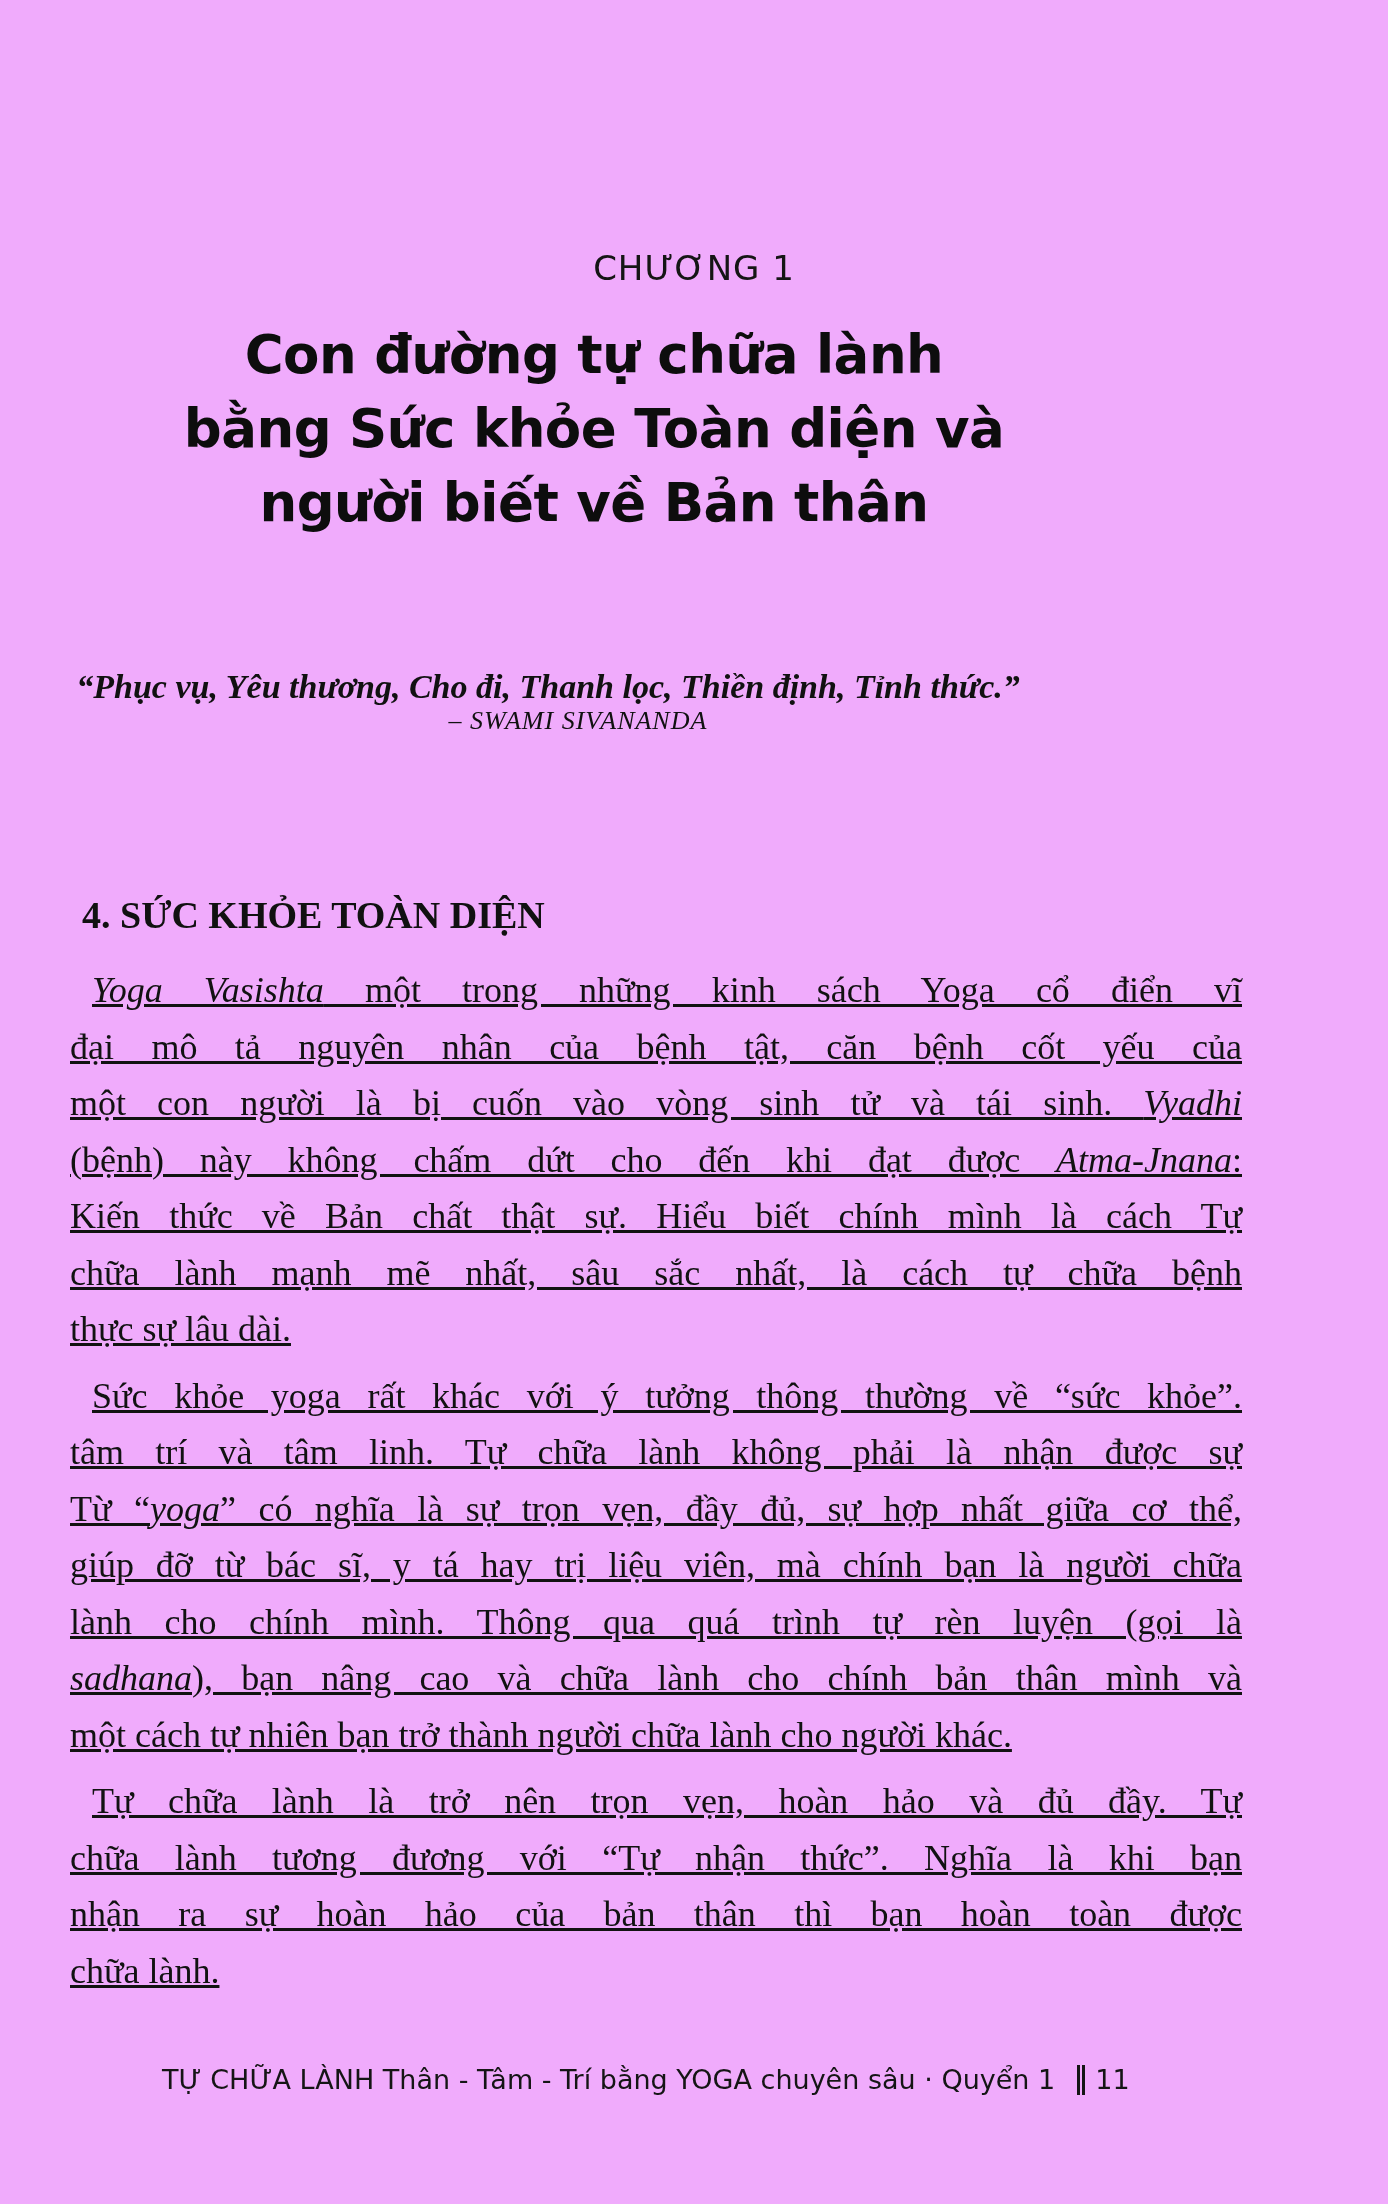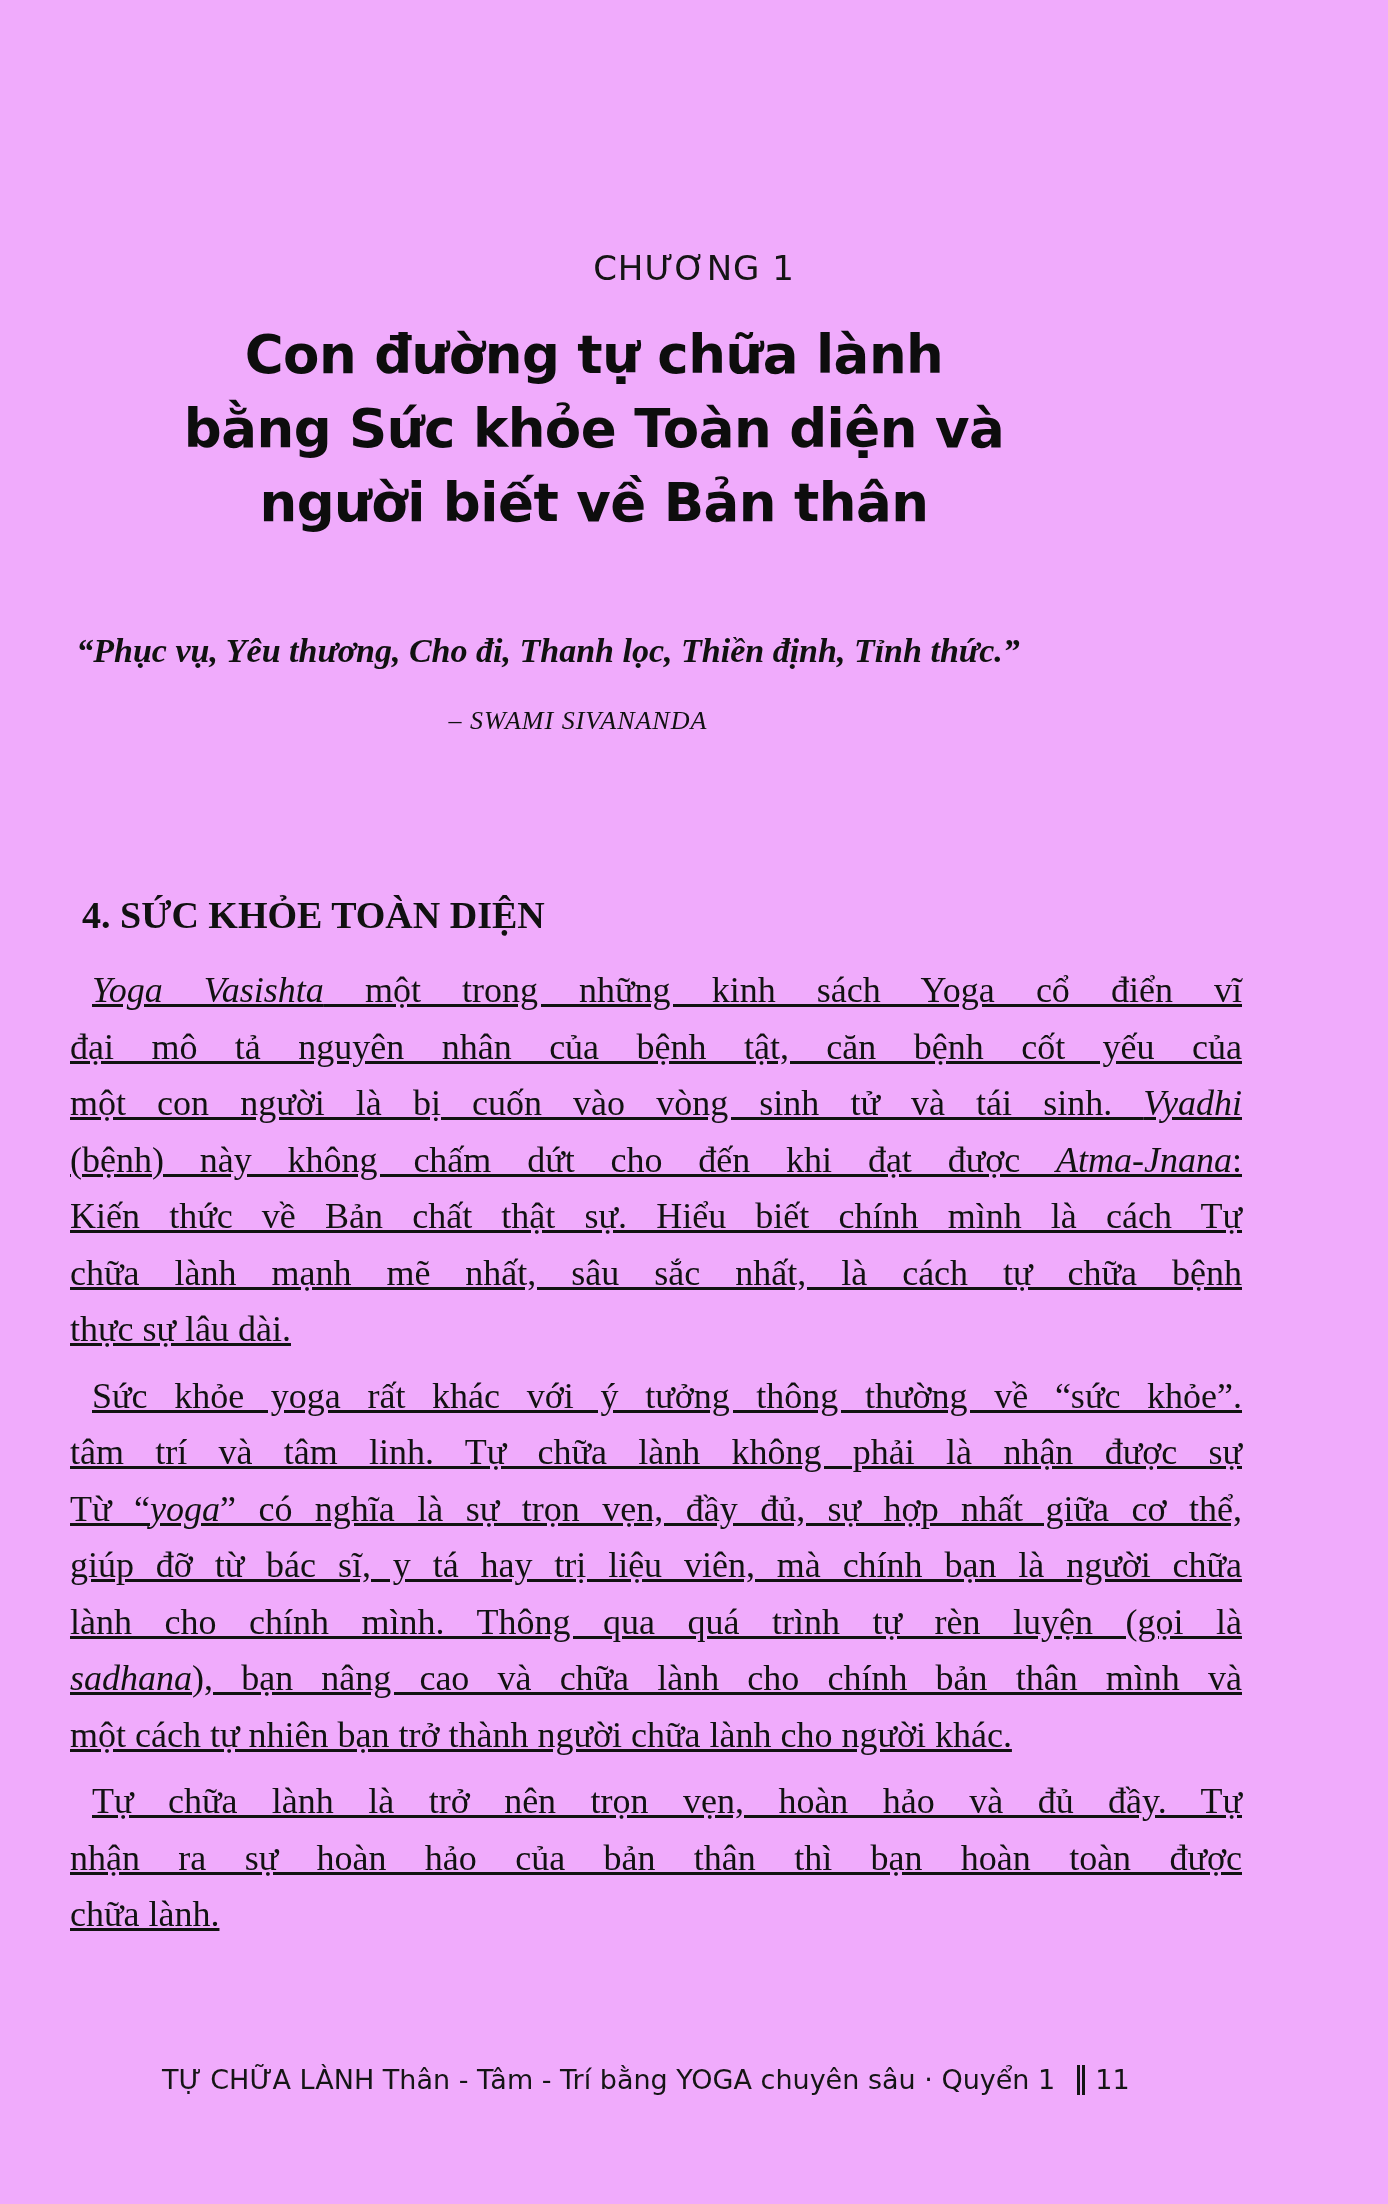--- a/index.html
+++ b/index.html
@@ -41,21 +41,21 @@
       font-family: "DejaVu Sans", sans-serif;
       font-weight: bold;
       font-size: 53px;
       line-height: 74px;
       color: #0d0d0d;
       letter-spacing: -0.5px;
     }
     .chapter-title div { display: block; }
     .epigraph {
       position: absolute;
-      top: 632px;
+      top: 668px;
       left: 0;
       width: 1096px;
       text-align: center;
       font-family: "Liberation Serif", serif;
       font-style: italic;
       font-weight: bold;
       font-size: 34px;
       color: #111;
     }
     .epigraph-author {
@@ -165,20 +165,21 @@
         <span class="line first"><span>Sức khỏe yoga rất khác với ý tưởng thông thường về “sức khỏe”.</span></span>
         <span class="line"><span>tâm trí và tâm linh. Tự chữa lành không phải là nhận được sự</span></span>
         <span class="line"><span>Từ “</span><em>yoga</em><span>” có nghĩa là sự trọn vẹn, đầy đủ, sự hợp nhất giữa cơ thể,</span></span>
         <span class="line"><span>giúp đỡ từ bác sĩ, y tá hay trị liệu viên, mà chính bạn là người chữa</span></span>
         <span class="line"><span>lành cho chính mình. Thông qua quá trình tự rèn luyện (gọi là</span></span>
         <span class="line"><em>sadhana</em><span>), bạn nâng cao và chữa lành cho chính bản thân mình và</span></span>
         <span class="line last"><span>một cách tự nhiên bạn trở thành người chữa lành cho người khác.</span></span>
       </div>
       <div class="para">
         <span class="line first"><span>Tự chữa lành là trở nên trọn vẹn, hoàn hảo và đủ đầy. Tự</span></span>
+        <span class="line"><span>chữa lành tương đương với “Tự nhận thức”. Nghĩa là khi bạn</span></span>
         <span class="line"><span>nhận ra sự hoàn hảo của bản thân thì bạn hoàn toàn được</span></span>
         <span class="line last"><span>chữa lành.</span></span>
       </div>
     </div>
 
   <div class="footer">
     <span>TỰ CHỮA LÀNH Thân - Tâm - Trí bằng YOGA chuyên sâu · Quyển 1</span>
     <span class="sep-bars"></span>
     <span>11</span>
   </div>

